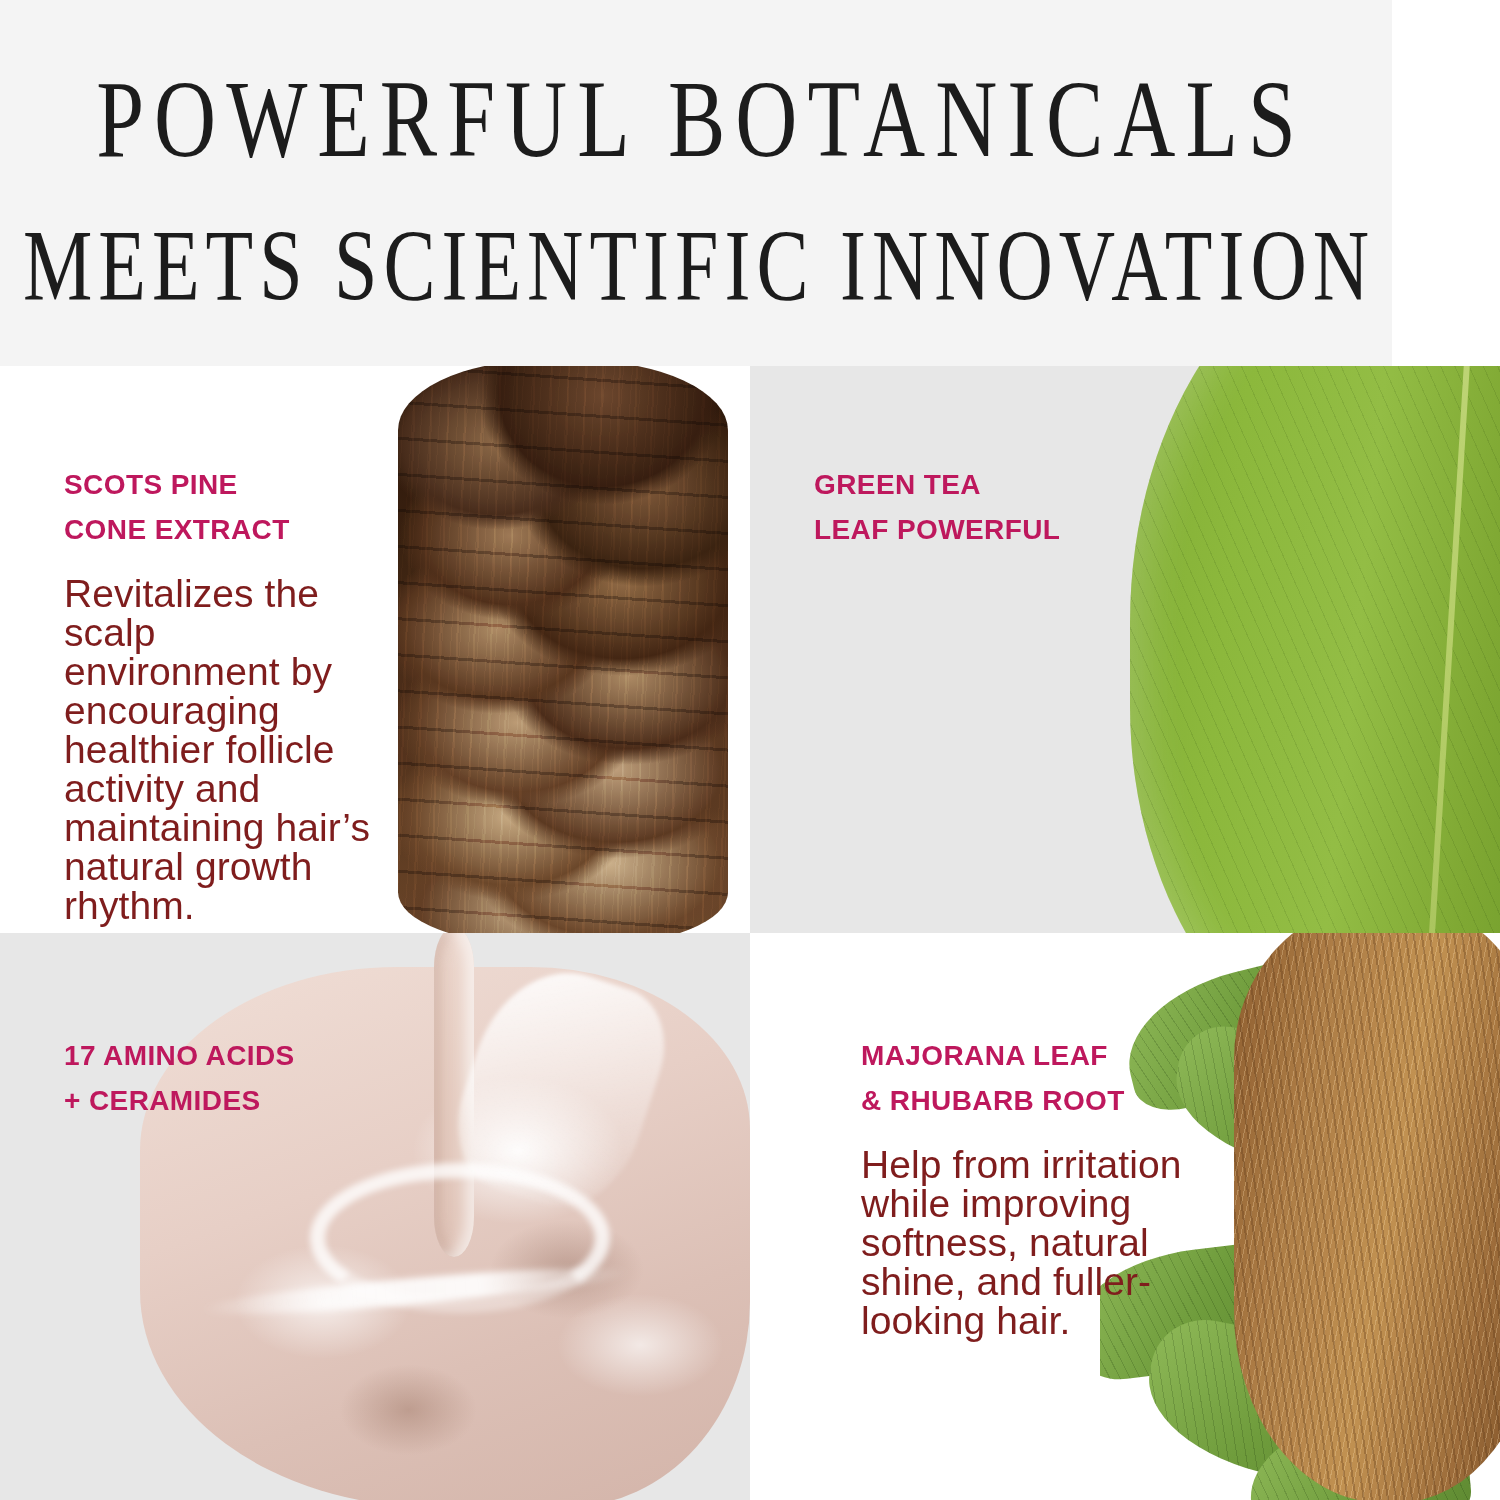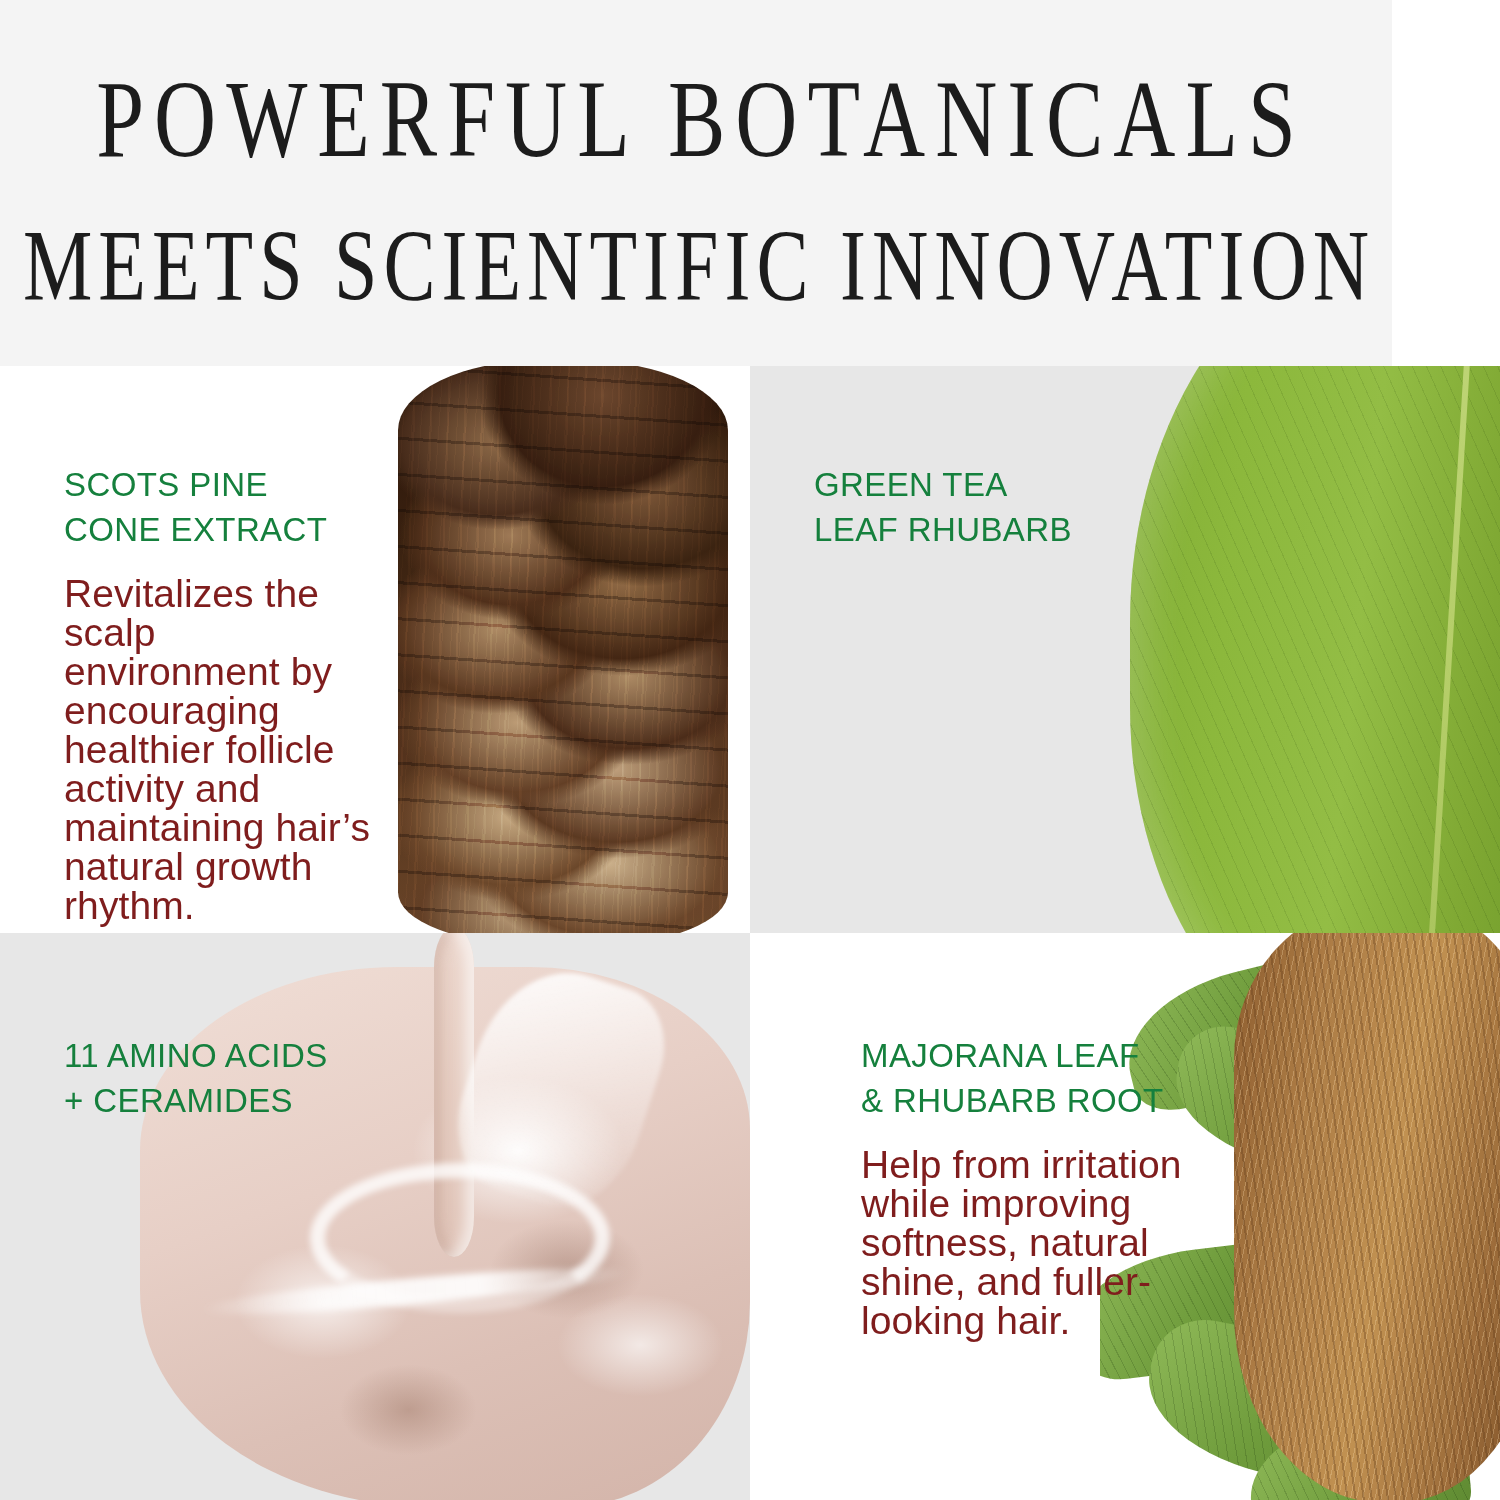--- a/index.html
+++ b/index.html
@@ -49,22 +49,22 @@
   .p-bl { left:0;   top:567px; background:#e7e7e7; }
   .p-br { left:750px; top:567px; background:#ffffff; }
 
   .copy { position:absolute; z-index:5; }
   .p-tl .copy { left:64px; top:96px;  width:310px; }
   .p-tr .copy { left:64px; top:96px;  width:372px; }
   .p-bl .copy { left:64px; top:100px; width:300px; }
   .p-br .copy { left:64px; top:100px; width:400px;margin-left:47px; }
 
   .ing-name {
-    font-size:33px; line-height:45px; color:#15803d;
-    font-weight:400; letter-spacing:0.4px;
+    font-size:28px; line-height:45px; color:#be185d;
+    font-weight:700; letter-spacing:0.4px;
     white-space:pre-line;
     margin-bottom:22px;
   }
   .ing-desc {
     font-size:39px; line-height:39px; color:#7f1d1d;
     font-weight:300; letter-spacing:0.1px;
   }
 
   
   .photo { position:absolute; overflow:hidden; }
@@ -210,34 +210,34 @@
   </div>
 
   <div class="panel p-tr">
     <div class="photo photo-leaf">
       <div class="leaf-blade"></div>
       <div class="leaf-ribs"></div>
       <div class="leaf-vein"></div>
     </div>
     <div class="copy">
       <div class="ing-name">GREEN TEA
-LEAF RHUBARB</div>
+LEAF POWERFUL</div>
     </div>
   </div>
 
   <div class="panel p-bl">
     <div class="photo photo-gel">
       <div class="gel-pool"></div>
       <div class="gel-stream"></div>
       <div class="gel-swirl"></div>
       <div class="gel-hl1"></div>
       <div class="gel-hl2"></div>
     </div>
     <div class="copy">
-      <div class="ing-name">11 AMINO ACIDS
+      <div class="ing-name">17 AMINO ACIDS
 + CERAMIDES</div>
     </div>
   </div>
 
   <div class="panel p-br">
     <div class="photo photo-root">
       <div class="leaf-s leaf-s1">
           <div class="leaf-tex"></div>
         </div>
       <div class="leaf-s leaf-s2">

